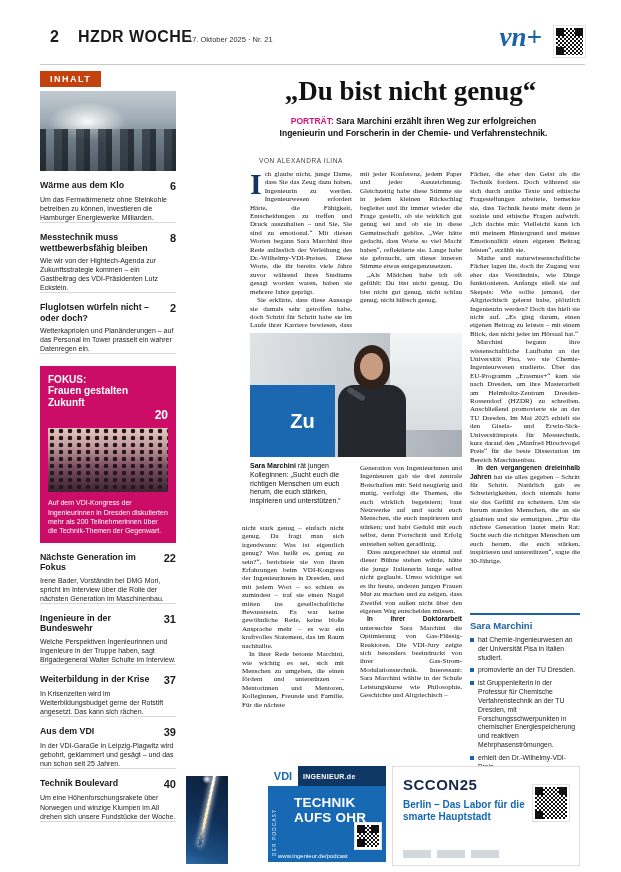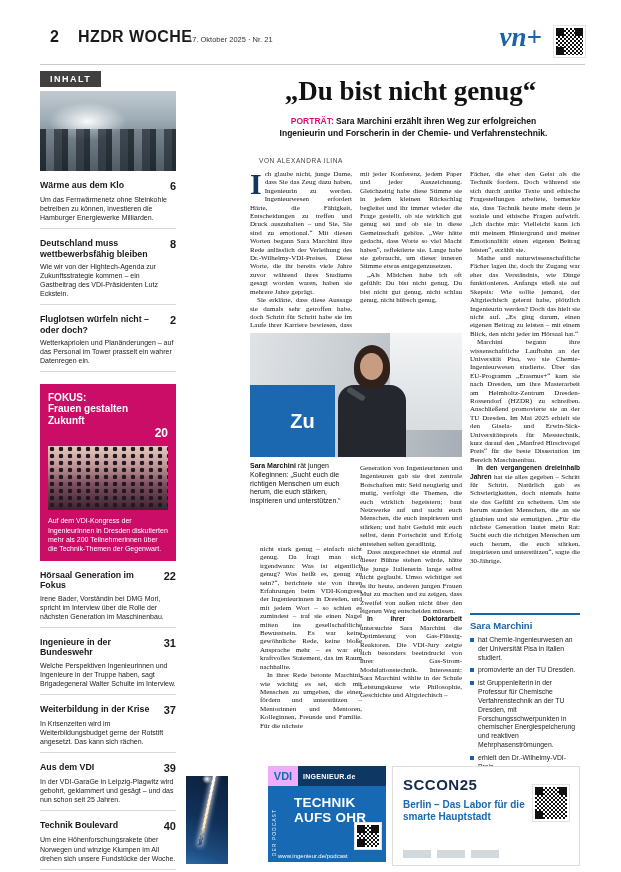--- a/index.html
+++ b/index.html
@@ -21,29 +21,29 @@
   .qr{background-color:#fff;
       background-image:linear-gradient(#111,#111),linear-gradient(#111,#111),linear-gradient(#111,#111),
         repeating-conic-gradient(#111 0% 25%,#fff 0% 50%);
       background-size:8px 8px,8px 8px,8px 8px,4px 4px;
       background-position:0 0,100% 0,0 100%,0 0;
       background-repeat:no-repeat,no-repeat,no-repeat,repeat;
       border:2px solid #fff;box-shadow:0 0 0 1px #e2e2e2;}
 
   
   #toc{position:absolute;left:40px;top:68px;width:136px;}
-  .inhalt-tab{display:inline-block;background:#404040;color:#fff;font-size:9px;font-weight:bold;
+  .inhalt-tab{display:inline-block;background:#c2410c;color:#fff;font-size:9px;font-weight:bold;
               letter-spacing:1.5px;padding:3px 10px;}
   .photo-industry{margin-top:4px;width:136px;height:80px;position:relative;overflow:hidden;
       background:linear-gradient(180deg,#c2cad0 0%,#9fadb6 35%,#6d7b85 70%,#454f57 100%);}
   .photo-industry::before{content:"";position:absolute;left:6%;top:14%;width:58%;height:48%;
       background:radial-gradient(ellipse at center,rgba(255,255,255,.95),rgba(255,255,255,0) 70%);}
   .photo-industry::after{content:"";position:absolute;left:0;bottom:0;width:100%;height:52%;
       background:repeating-linear-gradient(90deg,rgba(28,36,42,.85) 0 6px,rgba(96,106,116,.45) 6px 14px,rgba(44,52,60,.8) 14px 22px);}
-  .toc-entry{margin-top:9px;padding-bottom:6px;border-bottom:1px solid #d8d8d8;}
+  .toc-entry{margin-top:9px;padding-bottom:0;border-bottom:1px solid #d8d8d8;}
   .toc-head{display:flex;align-items:flex-start;}
   .toc-title{flex:1;font-size:8.8px;font-weight:bold;line-height:1.18;}
   .toc-page{font-size:11px;font-weight:bold;margin-left:6px;}
   .toc-desc{margin-top:3px;font-size:7px;line-height:1.3;color:#222;}
 
   .fokus{margin-top:12px;background:#cb0d68;color:#fff;padding:8px;}
   .fokus-head{display:flex;align-items:flex-start;flex-direction:column;}
   .fokus-label{font-size:10px;font-weight:bold;}
   .fokus-title{font-size:10px;font-weight:bold;line-height:1.15;width:92px;}
   .fokus-page{margin-left:auto;font-size:12px;font-weight:bold;}
@@ -61,21 +61,21 @@
   .kicker{color:#d6117a;}
   .byline{position:absolute;left:250px;top:157px;width:102px;text-align:center;
       font-size:6.5px;letter-spacing:.6px;color:#444;}
 
   .bodycol{position:absolute;font-family:"Liberation Serif",serif;font-size:7px;line-height:8.4px;
       text-align:justify;overflow:hidden;color:#111;}
   .bodycol p+p{text-indent:7px;}
   .bodycol b{font-family:"Liberation Sans",sans-serif;font-size:6.6px;}
   #c1t{left:250px;top:170px;width:102px;height:161px;}
   #c2t{left:360px;top:170px;width:102px;height:161px;}
-  #c1b{left:260px;top:524px;width:102px;height:238px;margin-top:21px;}
+  #c1b{left:242px;top:524px;width:102px;height:238px;}
   #c2b{left:360px;top:464px;width:102px;height:298px;}
   #c3 {left:470px;top:170px;width:110px;height:437px;}
   .dropcap{float:left;font-size:30px;line-height:25px;font-weight:bold;padding:1px 3px 0 0;color:#14355e;}
 
   .article-photo{position:absolute;left:250px;top:333px;width:212px;height:124px;overflow:hidden;
       background:linear-gradient(100deg,#dfe3e6 0%,#c9ced3 45%,#a6adb4 100%);}
   .ph-screen{position:absolute;right:0;top:0;width:34%;height:78%;
       background:linear-gradient(180deg,#f2f4f5,#d9dde0);}
   .ph-sign{position:absolute;left:0;bottom:0;width:40%;height:58%;background:#1b67b0;color:#fff;
       font-weight:bold;font-size:20px;display:flex;align-items:center;justify-content:flex-end;padding-right:20px;}
@@ -95,21 +95,21 @@
   .rocket-photo{position:absolute;left:186px;top:776px;width:42px;height:88px;overflow:hidden;
       background:linear-gradient(200deg,#0c1f3a 0%,#11315a 50%,#1d4f85 85%,#2e6ba6 100%);}
   .rk-streak{position:absolute;left:20px;top:-4px;width:3px;height:74px;
       background:linear-gradient(180deg,#ffffff,#ffe3b0 75%,rgba(255,220,150,0));
       transform:rotate(12deg);box-shadow:0 0 5px 1px rgba(255,255,255,.8);}
   .rk-glow{position:absolute;left:16px;top:-2px;width:10px;height:10px;border-radius:50%;
       background:radial-gradient(circle,#fff,rgba(255,255,255,0) 70%);}
 
   #ad-podcast{position:absolute;left:268px;top:766px;width:118px;height:96px;background:#1769b3;overflow:hidden;}
   .adp-top{display:flex;height:20px;}
-  .adp-vdi{width:30px;background:#f0abfc;color:#1769b3;font-weight:bold;font-size:11px;
+  .adp-vdi{width:30px;background:#ffffff;color:#1769b3;font-weight:bold;font-size:11px;
       display:flex;align-items:center;justify-content:center;}
   .adp-brand{flex:1;background:#0e3763;color:#fff;font-size:7px;font-weight:bold;
       display:flex;align-items:center;padding-left:5px;letter-spacing:.3px;}
   .adp-title{position:absolute;left:26px;top:30px;width:82px;color:#fff;font-weight:bold;
       font-size:13.5px;line-height:1.08;letter-spacing:.2px;}
   .adp-vert{position:absolute;left:3px;bottom:6px;color:#fff;font-size:5px;letter-spacing:1px;
       writing-mode:vertical-rl;transform:rotate(180deg);opacity:.9;}
   .adp-qr{position:absolute;right:5px;bottom:13px;width:26px;height:26px;}
   .adp-url{position:absolute;left:10px;bottom:3px;color:#fff;font-size:6px;}
 
@@ -141,21 +141,21 @@
 
     <div class="toc-entry">
       <div class="toc-head">
           <span class="toc-title">Wärme aus dem Klo</span>
           <span class="toc-page">6</span>
         </div>
       <div class="toc-desc">Um das Fernwärmenetz ohne Steinkohle betreiben zu können, investieren die Hamburger Energiewerke Milliarden.</div>
     </div>
     <div class="toc-entry">
       <div class="toc-head">
-          <span class="toc-title">Deutschland muss wettbewerbsfähig bleiben</span>
+          <span class="toc-title">Messtechnik muss wettbewerbsfähig bleiben</span>
           <span class="toc-page">8</span>
         </div>
       <div class="toc-desc">Wie wir von der Hightech-Agenda zur Zukunftsstrategie kommen – ein Gastbeitrag des VDI-Präsidenten Lutz Eckstein.</div>
     </div>
     <div class="toc-entry">
       <div class="toc-head">
           <span class="toc-title">Fluglotsen würfeln nicht – oder doch?</span>
           <span class="toc-page">2</span>
         </div>
       <div class="toc-desc">Wetterkapriolen und Planänderungen – auf das Personal im Tower prasselt ein wahrer Datenregen ein.</div>
@@ -168,21 +168,21 @@
           <div class="fokus-title">Frauen gestalten Zukunft</div>
         </div>
         <span class="fokus-page">20</span>
       </div>
       <div class="fokus-photo"></div>
       <div class="fokus-caption">Auf dem VDI-Kongress der Ingenieurinnen in Dresden diskutierten mehr als 200 Teilnehmerinnen über die Technik-Themen der Gegenwart.</div>
     </div>
 
     <div class="toc-entry">
       <div class="toc-head">
-          <span class="toc-title">Hörsaal Generation im Fokus</span>
+          <span class="toc-title">Nächste Generation im Fokus</span>
           <span class="toc-page">22</span>
         </div>
       <div class="toc-desc">Irene Bader, Vorständin bei DMG Mori, spricht im Interview über die Rolle der nächsten Generation im Maschinenbau.</div>
     </div>
     <div class="toc-entry">
       <div class="toc-head">
           <span class="toc-title">Ingenieure in der Bundeswehr</span>
           <span class="toc-page">31</span>
         </div>
       <div class="toc-desc">Welche Perspektiven Ingenieurinnen und Ingenieure in der Truppe haben, sagt Brigadegeneral Walter Schulte im Interview.</div>

